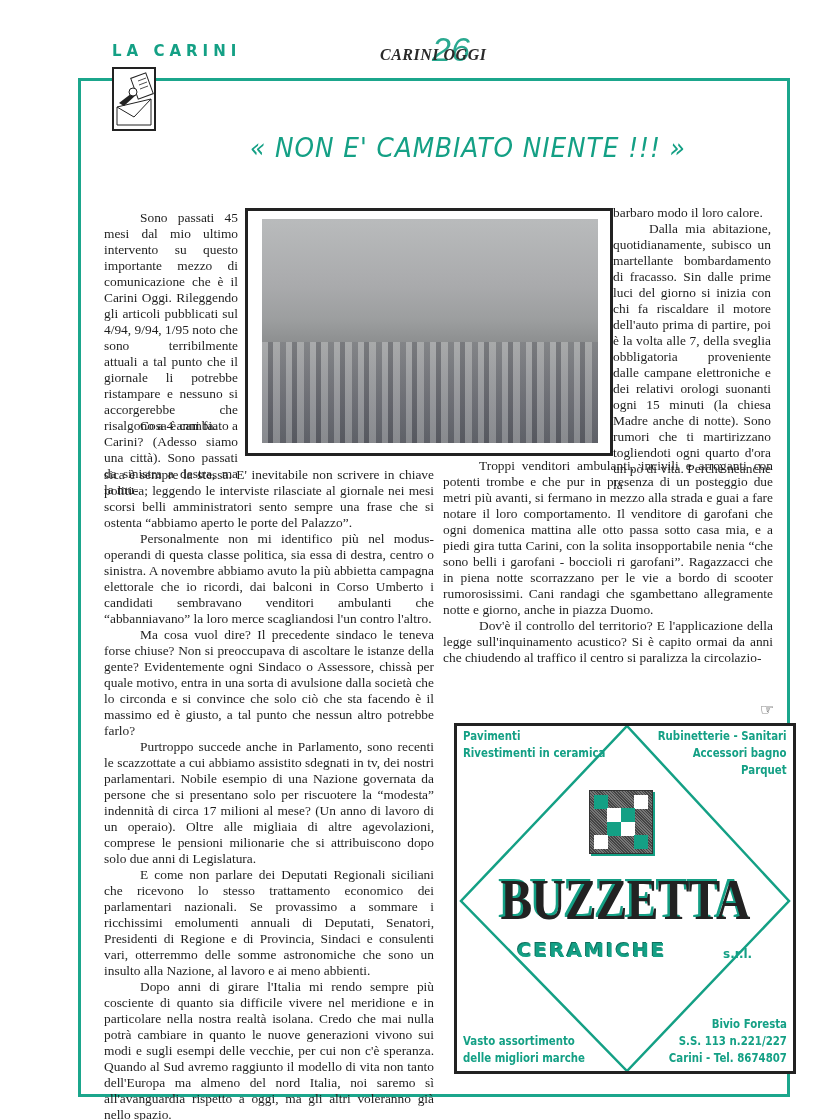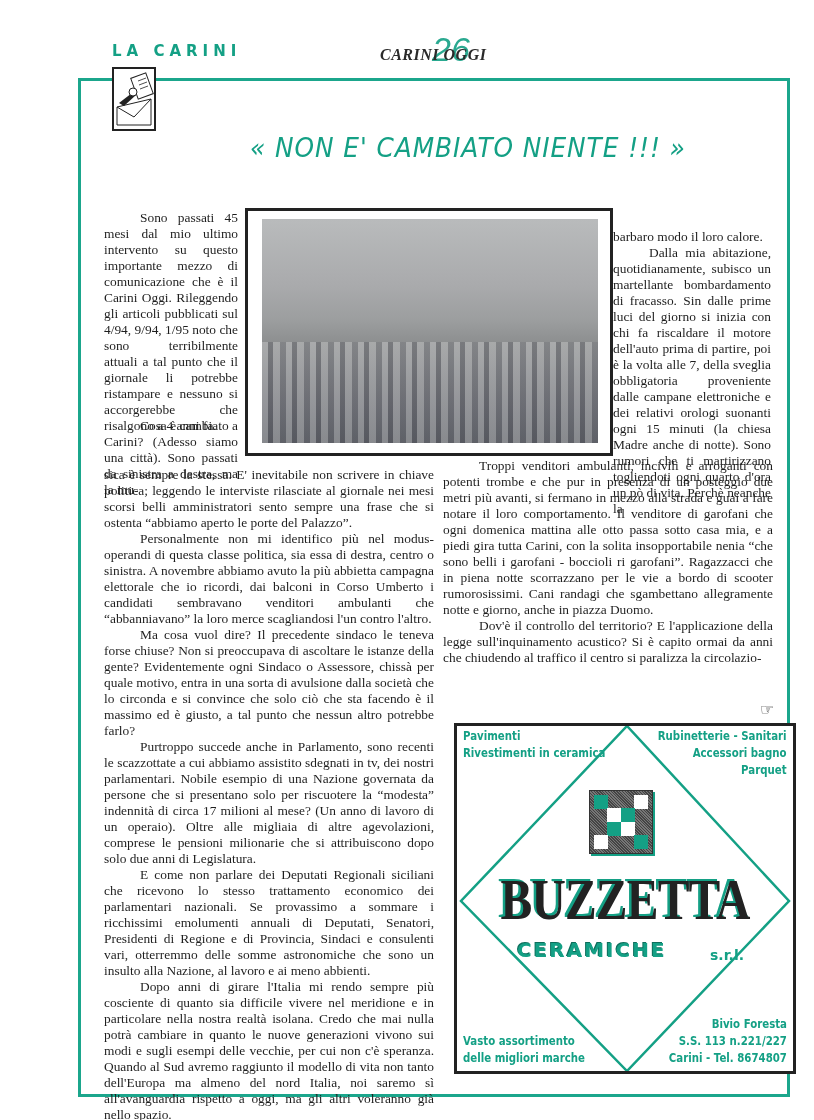--- a/index.html
+++ b/index.html
@@ -18,32 +18,32 @@
   .photo-inner{position:absolute;left:14px;top:8px;width:336px;height:224px;
     background:linear-gradient(180deg,#b9bbbc 0%,#a9aaac 30%,#9c9e9f 45%,#8d8f90 55%,#7d7f83 70%,#6e7076 85%,#5f6268 100%);}
   .photo-inner::after{content:"";position:absolute;left:0;right:0;bottom:0;height:45%;
     background:repeating-linear-gradient(90deg,rgba(255,255,255,0.25) 0 6px,rgba(60,60,70,0.25) 6px 11px,rgba(230,230,230,0.3) 11px 18px,rgba(90,90,100,0.2) 18px 24px);}
   .txt{position:absolute;font-size:13.4px;line-height:16px;text-align:justify;}
   .txt p{margin:0;text-indent:36px;}
   .txt p.noind{text-indent:0;}
   .col-left-top{left:104px;top:210px;width:134px;}
   .col-left-mid{left:104px;top:418px;width:134px;}
   .col-left-wide{left:104px;top:467px;width:330px;}
-  .col-right-top{left:613px;top:205px;width:158px;margin-top:24px;}
+  .col-right-top{left:613px;top:205px;width:158px;}
   .col-right-wide{left:443px;top:458px;width:330px;}
   .pointer{position:absolute;left:760px;top:700px;font-size:16px;color:#222;}
   .ad{position:absolute;left:454px;top:723px;width:336px;height:345px;border:3px solid #222;background:#fff;font-family:"DejaVu Sans",sans-serif;font-weight:bold;color:#14a085;text-decoration:underline;}
   .ad svg.diamond{position:absolute;left:0;top:0;}
   .ad .tl{position:absolute;left:6px;top:2px;font-size:12px;line-height:17px;transform:scaleX(0.85);transform-origin:left;white-space:nowrap;}
   .ad .tr{position:absolute;right:6px;top:2px;font-size:12px;line-height:17px;text-align:right;transform:scaleX(0.85);transform-origin:right;white-space:nowrap;}
   .ad .bl{position:absolute;left:6px;bottom:4px;font-size:12px;line-height:17px;transform:scaleX(0.85);transform-origin:left;white-space:nowrap;}
   .ad .br{position:absolute;right:6px;bottom:4px;font-size:12px;line-height:17px;text-align:right;transform:scaleX(0.85);transform-origin:right;white-space:nowrap;}
   .ad .brand{position:absolute;left:0;width:100%;top:140px;text-align:center;font-family:"Liberation Serif",serif;font-size:58px;font-weight:bold;color:#222;letter-spacing:-1px;text-shadow:-3px -2px 0 #14a085;transform:scaleX(0.82);}
   .ad .sub{position:absolute;left:60px;top:212px;font-size:20px;color:#14a085;letter-spacing:2px;text-shadow:-1px -1px 0 #0e6e5c;text-align:center;}
-  .ad .srl{position:absolute;left:253px;top:221px;font-size:14px;color:#14a085;}
+  .ad .srl{position:absolute;left:266px;top:221px;font-size:12px;color:#14a085;}
   .tiles{position:absolute;left:132px;top:64px;width:62px;height:62px;background:repeating-linear-gradient(45deg,#444 0 1px,#777 1px 2px);border:1px solid #333;box-shadow:2px 2px 0 #14a085;}
   .tile{position:absolute;width:14px;height:14px;}
 </style>
 </head>
 <body>
 
 <div class="frame-top"></div>
 <div class="frame-left"></div>
 <div class="frame-right"></div>
 <div class="frame-bottom"></div>

